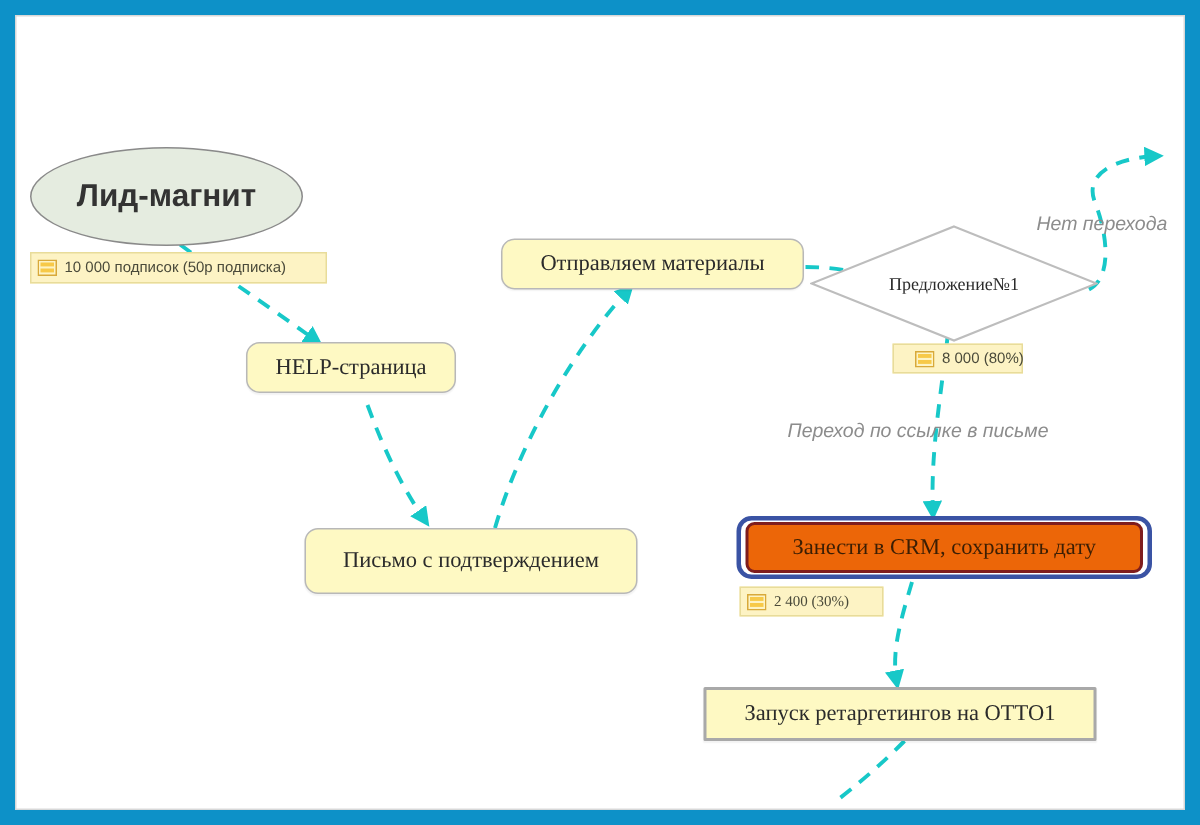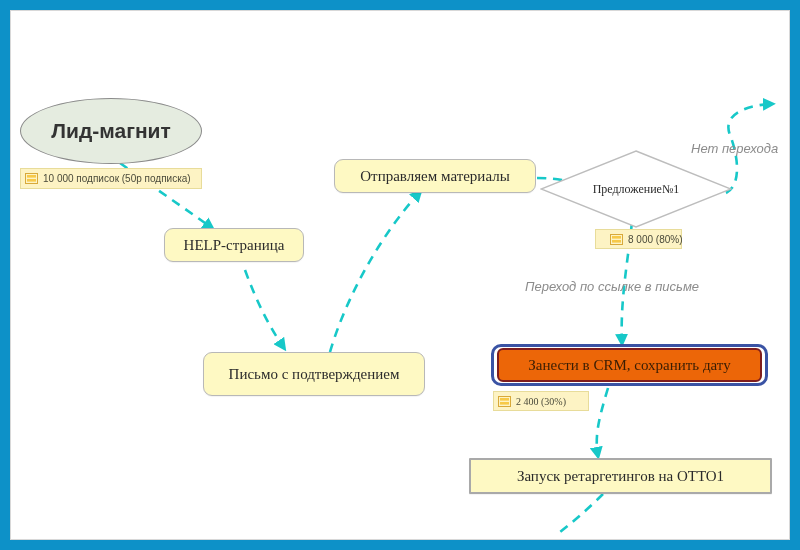--- a/index.html
+++ b/index.html
@@ -217,25 +217,25 @@
     </svg>
     <span class="diamond-label">Предложение№1</span>
   </div>
 
   <div class="node selected-outer" style="left:491px; top:344px; width:277px; height:42px;">
     <div class="selected-inner">
       <span>Занести в CRM, сохранить дату</span>
     </div>
   </div>
 
-  <div class="node box sharp" style="left:469px; top:458px; width:303px; height:36px;">
+  <div class="node box sharp" style="left:469px; top:458px; width:262px; height:36px;">
     <span>Запуск ретаргетингов на OTTO1</span>
   </div>
 
-  <div class="note" style="left:20px; top:168px; width:182px; height:21px;">
+  <div class="note" style="left:20px; top:168px; width:198px; height:21px;">
     <svg class="note-icon" viewBox="0 0 13 11" xmlns="http://www.w3.org/2000/svg">
       <rect x="0.5" y="0.5" width="12" height="10" fill="#fdf3c4" stroke="#d8a93a" stroke-width="1"></rect>
       <rect x="2" y="2" width="9" height="2.6" fill="#f7c948"></rect>
       <rect x="2" y="6" width="9" height="2.6" fill="#f7c948"></rect>
     </svg>
     <span>10 000 подписок (50р подписка)</span>
   </div>
 
   <div class="note" style="left:595px; top:229px; width:87px; height:20px;padding-left:14px;">
     <svg class="note-icon" viewBox="0 0 13 11" xmlns="http://www.w3.org/2000/svg">

